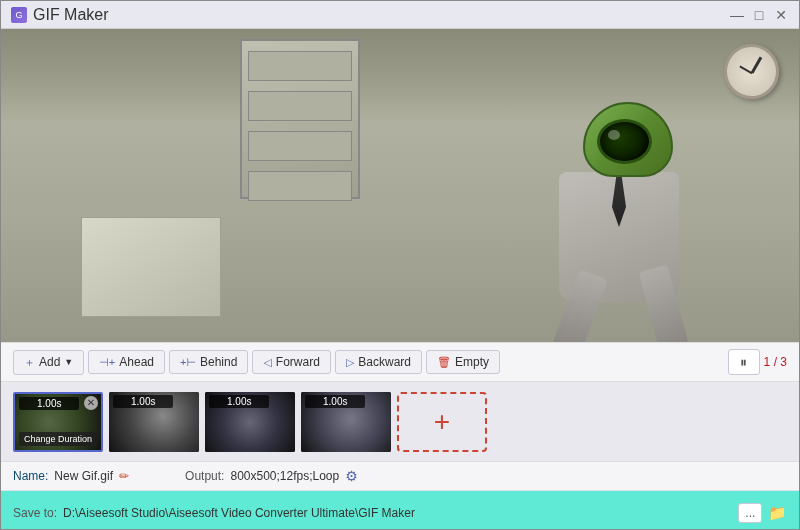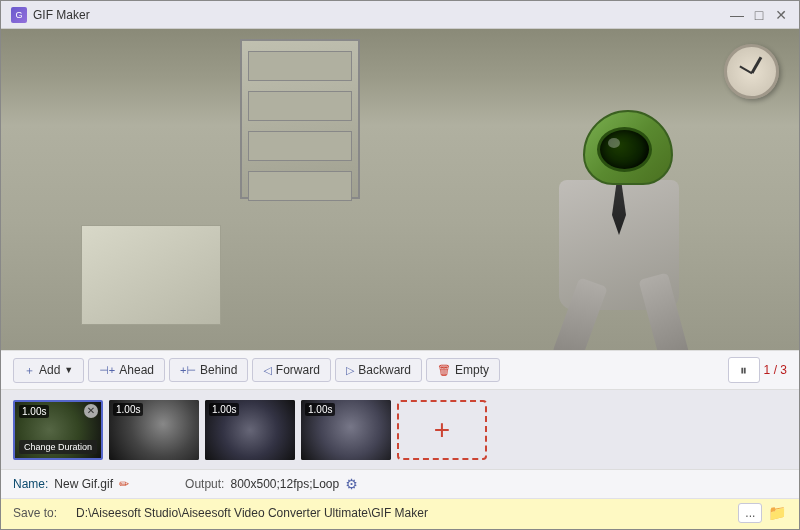--- a/index.html
+++ b/index.html
@@ -35,21 +35,21 @@
       margin-right: 6px;
       background: linear-gradient(135deg, #6a5acd, #9370db);
       border-radius: 2px;
       display: flex;
       align-items: center;
       justify-content: center;
       font-size: 9px;
       color: white;
     }
     .title-bar-title {
-      font-size: 12px;
+      font-size: 16px;
       color: #333;
       flex: 1;
     }
     .title-bar-controls {
       display: flex;
       gap: 6px;
     }
     .title-bar-btn {
       width: 16px;
       height: 16px;
@@ -309,21 +309,21 @@
     .film-frame.active {
       border: 2px solid #5566cc;
     }
     .film-duration {
       position: absolute;
       top: 3px;
       left: 4px;
       background: rgba(0,0,0,0.7);
       color: white;
       font-size: 10px;
-      padding: 1px 3px;
+      padding: 1px 18px;
       border-radius: 2px;
       z-index: 2;
     }
     .film-close {
       position: absolute;
       top: 2px;
       right: 3px;
       width: 14px;
       height: 14px;
       background: #aaa;
@@ -420,30 +420,30 @@
       background: linear-gradient(180deg, #6677dd 0%, #5566cc 100%);
       color: white;
       border: none;
       border-radius: 4px;
       padding: 6px 22px;
       font-size: 13px;
       cursor: pointer;
       font-weight: 500;
     }
     .save-to-bar {
-      background: #fef9c3;
-      padding: 4px 12px 6px;
+      background: #5eead4;
+      padding: 12px 12px 6px;
       display: flex;
       align-items: center;
       gap: 6px;
       border-top: 1px solid #e0e0e8;
       flex-shrink: 0;
     }
     .save-to-label { color: #555; white-space: nowrap; }
-    .save-to-path { color: #333; flex: 1; overflow: hidden; text-overflow: ellipsis; white-space: nowrap; margin-left: 13px; }
+    .save-to-path { color: #333; flex: 1; overflow: hidden; text-overflow: ellipsis; white-space: nowrap; }
     .dots-btn {
       padding: 2px 6px;
       background: white;
       border: 1px solid #c8c8d8;
       border-radius: 3px;
       cursor: pointer;
       font-size: 12px;
       color: #555;
     }
     .folder-icon { color: #5566aa; font-size: 15px; cursor: pointer; }

